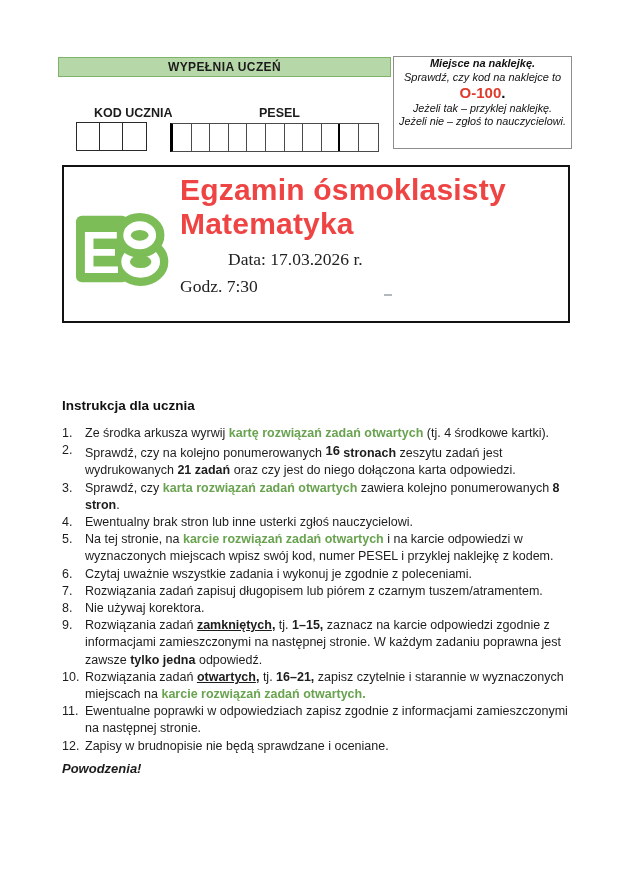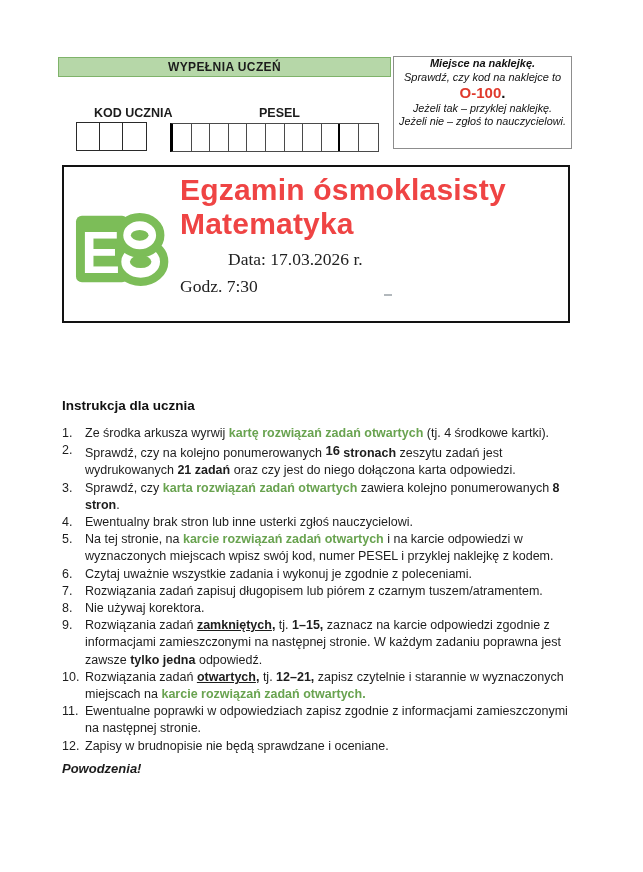--- a/index.html
+++ b/index.html
@@ -154,21 +154,21 @@
         <div class="item">
           <span class="num">8.</span>
           <span class="txt"><span>Nie używaj korektora.</span></span>
         </div>
         <div class="item">
           <span class="num">9.</span>
           <span class="txt"><span>Rozwiązania zadań </span><span class="u">zamkniętych</span><span class="b">,</span><span> tj. </span><span class="b">1–15,</span><span> zaznacz na karcie odpowiedzi zgodnie z informacjami zamieszczonymi na następnej stronie. W każdym zadaniu poprawna jest zawsze </span><span class="b">tylko jedna</span><span> odpowiedź.</span></span>
         </div>
         <div class="item">
           <span class="num">10.</span>
-          <span class="txt"><span>Rozwiązania zadań </span><span class="u">otwartych</span><span class="b">,</span><span> tj. </span><span class="b">12–21,</span><span> zapisz czytelnie i starannie w wyznaczonych miejscach na </span><span class="g">karcie rozwiązań zadań otwartych.</span></span>
+          <span class="txt"><span>Rozwiązania zadań </span><span class="u">otwartych</span><span class="b">,</span><span> tj. </span><span class="b">16–21,</span><span> zapisz czytelnie i starannie w wyznaczonych miejscach na </span><span class="g">karcie rozwiązań zadań otwartych.</span></span>
         </div>
         <div class="item">
           <span class="num">11.</span>
           <span class="txt"><span>Ewentualne poprawki w odpowiedziach zapisz zgodnie z informacjami zamieszczonymi na następnej stronie.</span></span>
         </div>
         <div class="item">
           <span class="num">12.</span>
           <span class="txt"><span>Zapisy w brudnopisie nie będą sprawdzane i oceniane.</span></span>
         </div>
       </div>

